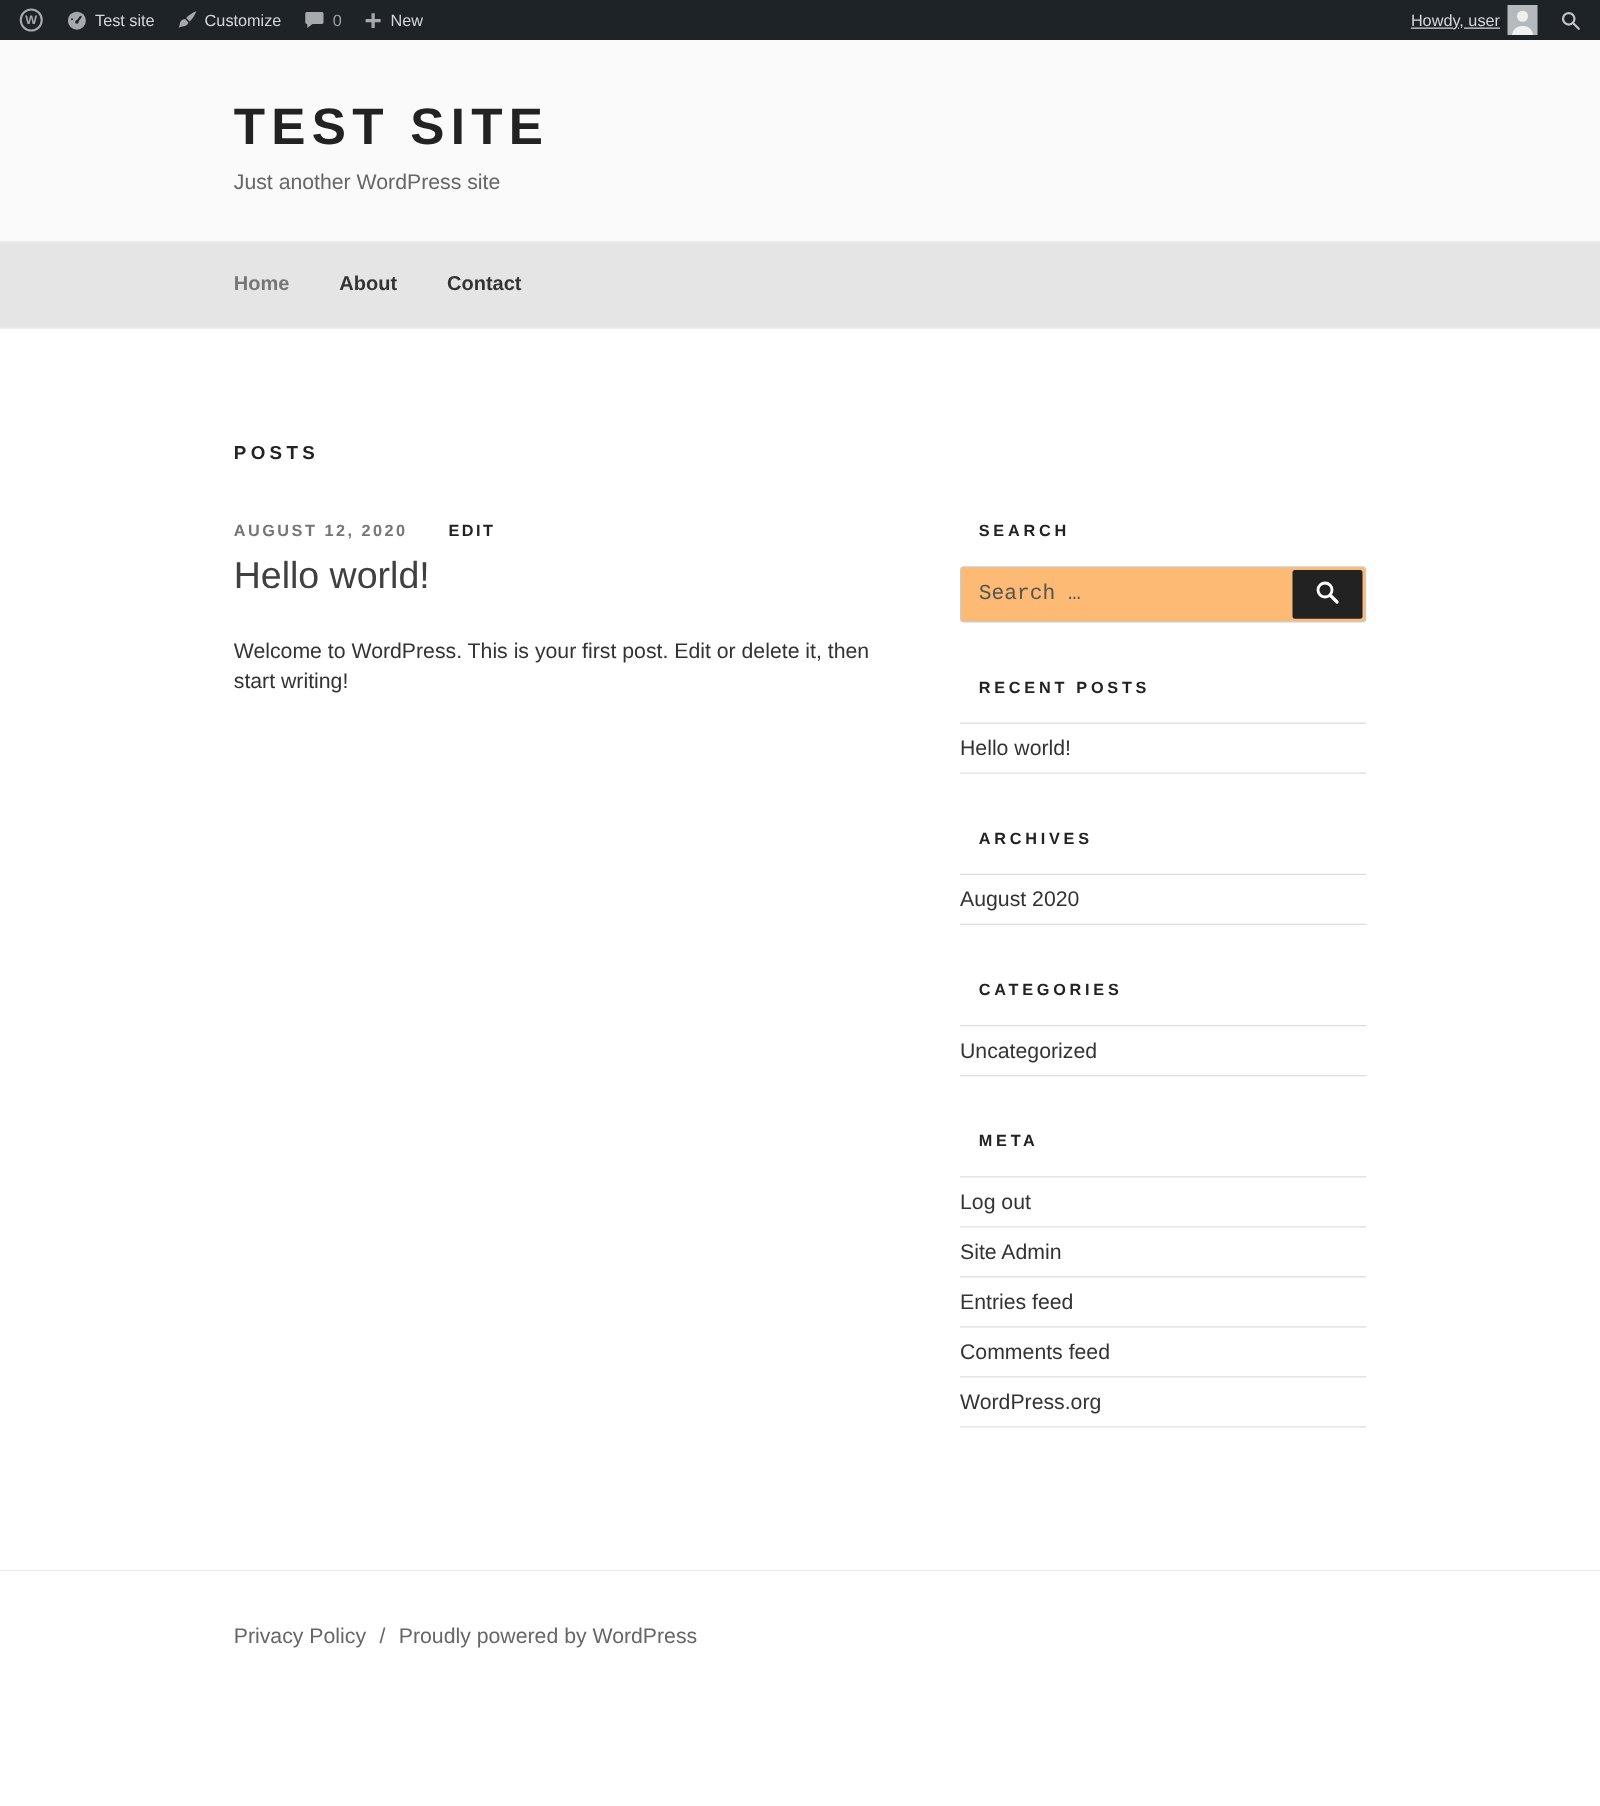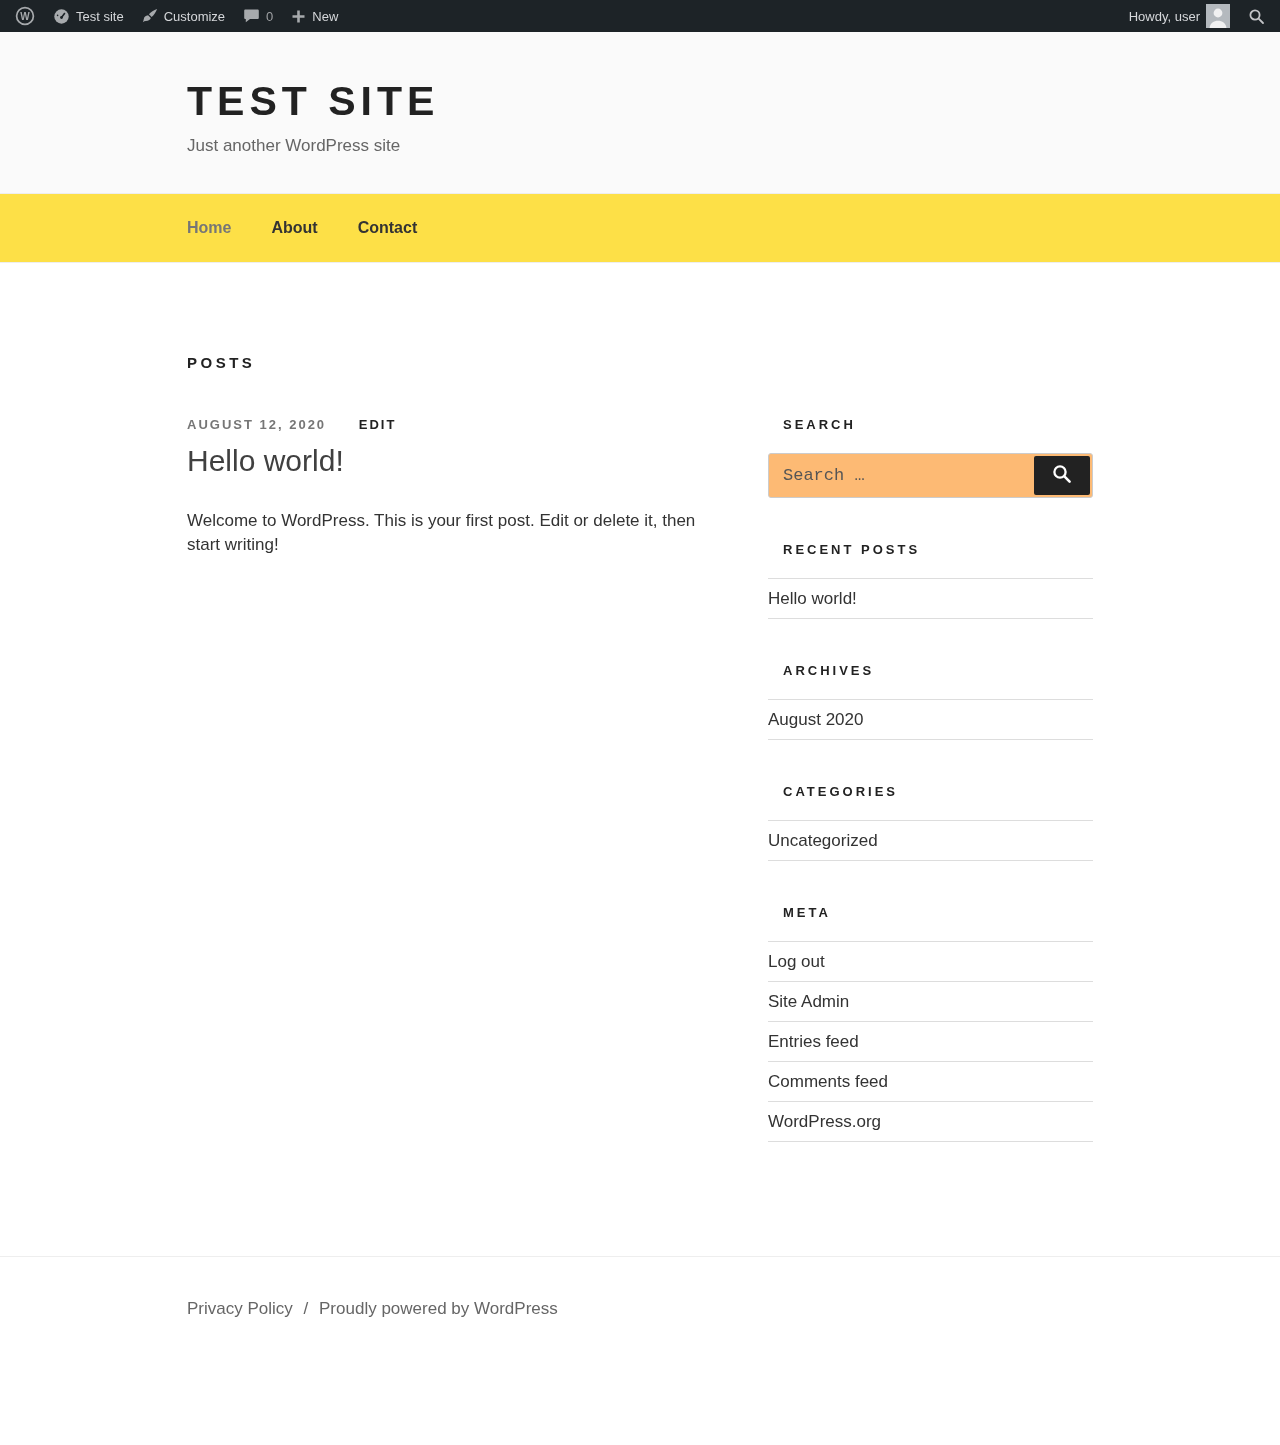--- a/index.html
+++ b/index.html
@@ -28,21 +28,21 @@
     gap: 6px;
     height: 32px;
     padding: 0 9px;
     color: #d5d7da;
     text-decoration: none;
     cursor: pointer;
     white-space: nowrap;
   }
   .ab-item .cnt { color: #9ea0a3; }
   .ab-icon { display: inline-flex; align-items: center; }
-  .ab-right { margin-left: auto; display: flex; align-items: center; }
+  .ab-right { margin-left: auto; display: flex; align-items: center; text-decoration: underline; }
   .ab-avatar {
     width: 24px; height: 24px;
     background: #b4b9be;
     display: inline-flex; align-items: flex-end; justify-content: center;
     overflow: hidden;
   }
 
   
   .site-header { background: #fafafa; padding: 47px 0 37px; }
   .container { width: 906px; margin: 0 auto; }
@@ -53,21 +53,21 @@
     letter-spacing: 5px;
     color: #222;
     text-decoration: none;
     display: inline-block;
     line-height: 1.1;
   }
   .site-tagline { margin: 0; font-size: 17px; color: #666; }
 
   
   .main-nav {
-    background: #fde047;
+    background: #e5e5e5;
     border-top: 1px solid #eeeeee;
     border-bottom: 1px solid #eeeeee;
   }
   .main-nav .container { display: flex; align-items: center; height: 68px; }
   .nav-link {
     font-size: 16px; font-weight: 700;
     color: #333; text-decoration: none;
     margin-right: 40px; cursor: pointer;
   }
   .nav-link.current { color: #767676; }

